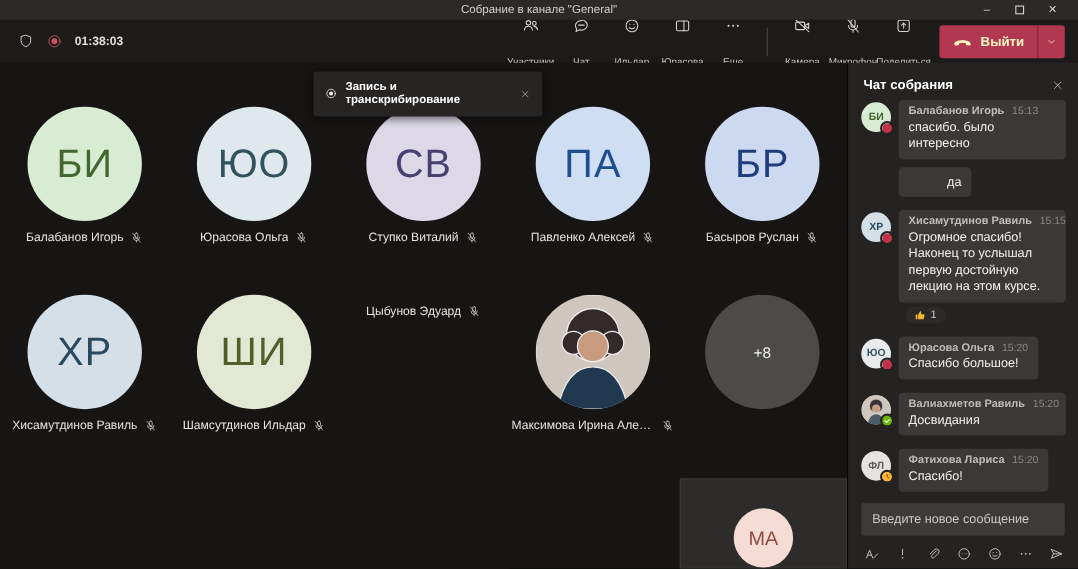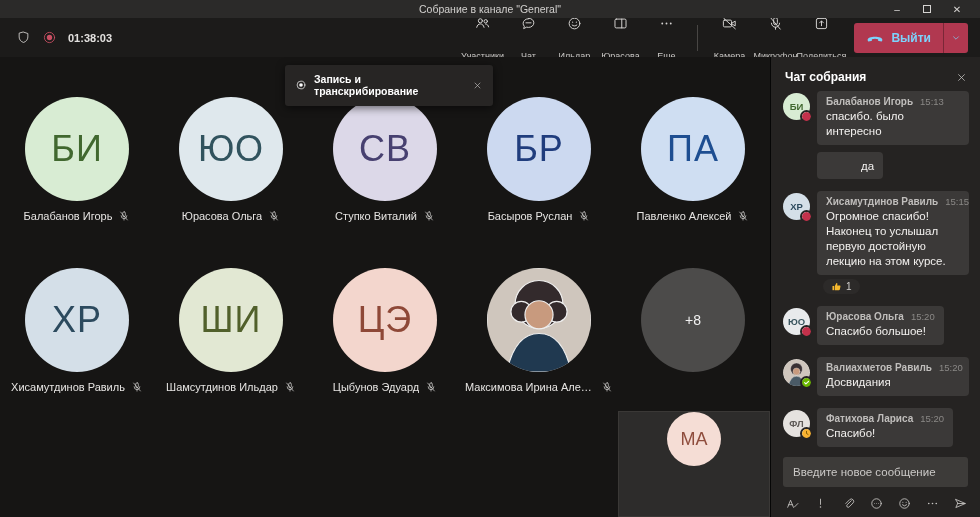--- a/index.html
+++ b/index.html
@@ -18,21 +18,21 @@
   
   .toolbar{height:39px;background:#1c1b1a;display:flex;align-items:center;padding:0 8px;}
   .tb-left{display:flex;align-items:center;gap:11px;margin-left:8px;color:#d6d4d2;}
   .tb-left .icon svg{width:15px;height:15px;display:block;}
   .timer{font-size:11px;color:#e3e1df;font-weight:bold;}
   .tb-right{margin-left:auto;display:flex;align-items:center;}
   .tbtn{width:46px;display:flex;flex-direction:column;align-items:center;gap:19px;color:#d6d4d2;cursor:pointer;padding-top:1px;}
   .tbtn .icon svg{width:17px;height:17px;display:block;}
   .tlabel{font-size:9px;color:#c8c6c4;white-space:nowrap;}
   .tb-divider{width:1px;height:26px;background:#484644;margin:0 8px;}
-  .leave-btn{display:flex;align-items:stretch;background:#b13850;border-radius:3px;margin:0 4px 0 10px;height:30px;color:#7dd3fc;cursor:pointer;overflow:hidden;}
+  .leave-btn{display:flex;align-items:stretch;background:#b13850;border-radius:3px;margin:0 4px 0 10px;height:30px;color:#fef9c3;cursor:pointer;overflow:hidden;}
   .leave-main{display:flex;align-items:center;gap:7px;padding:0 12px;font-size:12px;font-weight:700;}
   .leave-main .icon svg{width:18px;height:10px;display:block;}
   .leave-caret{display:flex;align-items:center;padding:0 6px;border-left:1px solid rgba(0,0,0,.3);}
   .leave-caret svg{width:12px;height:12px;}
   
   .main{display:flex;height:460px;}
   .stage{position:relative;width:770px;background:#161514;flex:none;}
   .grid{display:grid;grid-template-columns:repeat(5,1fr);padding-top:40px;row-gap:46px;}
   .tile{display:flex;flex-direction:column;align-items:center;}
   .avatar{width:104px;height:104px;border-radius:50%;display:flex;align-items:center;justify-content:center;font-size:36px;font-weight:400;letter-spacing:1px;}
@@ -44,21 +44,21 @@
   
   .banner{position:absolute;left:285px;top:8px;width:208px;background:#272524;border-radius:3px;padding:8px 10px 9px;box-shadow:0 2px 8px rgba(0,0,0,.55);z-index:5;}
   .banner-head{display:flex;align-items:center;gap:7px;color:#fff;}
   .banner-head .icon svg{width:12px;height:12px;display:block;}
   .banner-title{font-size:10.5px;font-weight:700;flex:1;}
   .banner-close{color:#c8c6c4;cursor:pointer;}
   .banner-close svg{width:11px;height:11px;display:block;}
   .banner-body{margin-top:6px;font-size:10px;line-height:1.32;color:#adabaa;}
   .banner-link{color:#b5b3b1;cursor:pointer;display:inline-block;}
   
-  .self-tile{position:absolute;right:0;bottom:0;width:152px;height:106px;background:#2d2c2b;border:1px solid #3a3836;display:flex;align-items:flex-start;justify-content:center;}
+  .self-tile{position:absolute;right:0;bottom:0;width:152px;height:82px;background:#2d2c2b;border:1px solid #3a3836;display:flex;align-items:flex-end;justify-content:center;}
   .self-avatar{width:54px;height:54px;border-radius:50%;display:flex;align-items:center;justify-content:center;font-size:18px;}
   
   .chat{width:210px;background:#252322;border-left:1px solid #060606;display:flex;flex-direction:column;flex:none;}
   .chat-header{display:flex;align-items:center;padding:13px 12px 6px 14px;color:#fff;flex:none;}
   .chat-title{font-size:12px;font-weight:700;flex:1;}
   .chat-close{color:#c8c6c4;cursor:pointer;}
   .chat-close svg{width:13px;height:13px;display:block;}
   .messages{flex:1;overflow:hidden;padding:0 8px 2px 12px;display:flex;flex-direction:column;justify-content:flex-end;}
   .msg-group{display:flex;gap:7px;margin-top:12px;align-items:flex-start;}
   .msg-avatar{width:27px;height:27px;border-radius:50%;position:relative;flex:none;display:flex;align-items:center;justify-content:center;font-size:9.5px;font-weight:700;margin-top:2px;}
@@ -282,52 +282,52 @@
                 <svg viewBox="0 0 20 20">
                   <rect x="7.8" y="3" width="4.4" height="8.4" rx="2.2"></rect>
                   <path d="M5.2 9.6a4.8 4.8 0 0 0 9.6 0"></path>
                   <path d="M10 14.4v2.4"></path>
                   <path d="M4.4 3.4l11.2 13.2"></path>
                 </svg>
               </span>
             </div>
           </div>
           <div class="tile">
+            <div class="avatar" style="background:#cfdef2;color:#1e4e91">
+              <span>ПА</span>
+            </div>
+            <div class="tile-name">
+              <span class="nm">Павленко Алексей</span>
+              <span class="icon mic12">
+                <svg viewBox="0 0 20 20">
+                  <rect x="7.8" y="3" width="4.4" height="8.4" rx="2.2"></rect>
+                  <path d="M5.2 9.6a4.8 4.8 0 0 0 9.6 0"></path>
+                  <path d="M10 14.4v2.4"></path>
+                  <path d="M4.4 3.4l11.2 13.2"></path>
+                </svg>
+              </span>
+            </div>
+          </div>
+          <div class="tile">
             <div class="avatar" style="background:#ccd9f0;color:#203d7d">
               <span>БР</span>
             </div>
             <div class="tile-name">
               <span class="nm">Басыров Руслан</span>
               <span class="icon mic12">
                 <svg viewBox="0 0 20 20">
                   <rect x="7.8" y="3" width="4.4" height="8.4" rx="2.2"></rect>
                   <path d="M5.2 9.6a4.8 4.8 0 0 0 9.6 0"></path>
                   <path d="M10 14.4v2.4"></path>
                   <path d="M4.4 3.4l11.2 13.2"></path>
                 </svg>
               </span>
             </div>
           </div>
           <div class="tile">
-            <div class="avatar" style="background:#cfdef2;color:#1e4e91">
-              <span>ПА</span>
-            </div>
-            <div class="tile-name">
-              <span class="nm">Павленко Алексей</span>
-              <span class="icon mic12">
-                <svg viewBox="0 0 20 20">
-                  <rect x="7.8" y="3" width="4.4" height="8.4" rx="2.2"></rect>
-                  <path d="M5.2 9.6a4.8 4.8 0 0 0 9.6 0"></path>
-                  <path d="M10 14.4v2.4"></path>
-                  <path d="M4.4 3.4l11.2 13.2"></path>
-                </svg>
-              </span>
-            </div>
-          </div>
-          <div class="tile">
             <div class="avatar" style="background:#d4dfe8;color:#2c4a5e">
               <span>ХР</span>
             </div>
             <div class="tile-name">
               <span class="nm">Хисамутдинов Равиль</span>
               <span class="icon mic12">
                 <svg viewBox="0 0 20 20">
                   <rect x="7.8" y="3" width="4.4" height="8.4" rx="2.2"></rect>
                   <path d="M5.2 9.6a4.8 4.8 0 0 0 9.6 0"></path>
                   <path d="M10 14.4v2.4"></path>
@@ -346,23 +346,20 @@
                 <svg viewBox="0 0 20 20">
                   <rect x="7.8" y="3" width="4.4" height="8.4" rx="2.2"></rect>
                   <path d="M5.2 9.6a4.8 4.8 0 0 0 9.6 0"></path>
                   <path d="M10 14.4v2.4"></path>
                   <path d="M4.4 3.4l11.2 13.2"></path>
                 </svg>
               </span>
             </div>
           </div>
           <div class="tile">
-            <div class="avatar" style="background:#f3d6cd;color:#8e4837">
-              <span>ЦЭ</span>
-            </div>
             <div class="tile-name">
               <span class="nm">Цыбунов Эдуард</span>
               <span class="icon mic12">
                 <svg viewBox="0 0 20 20">
                   <rect x="7.8" y="3" width="4.4" height="8.4" rx="2.2"></rect>
                   <path d="M5.2 9.6a4.8 4.8 0 0 0 9.6 0"></path>
                   <path d="M10 14.4v2.4"></path>
                   <path d="M4.4 3.4l11.2 13.2"></path>
                 </svg>
               </span>

